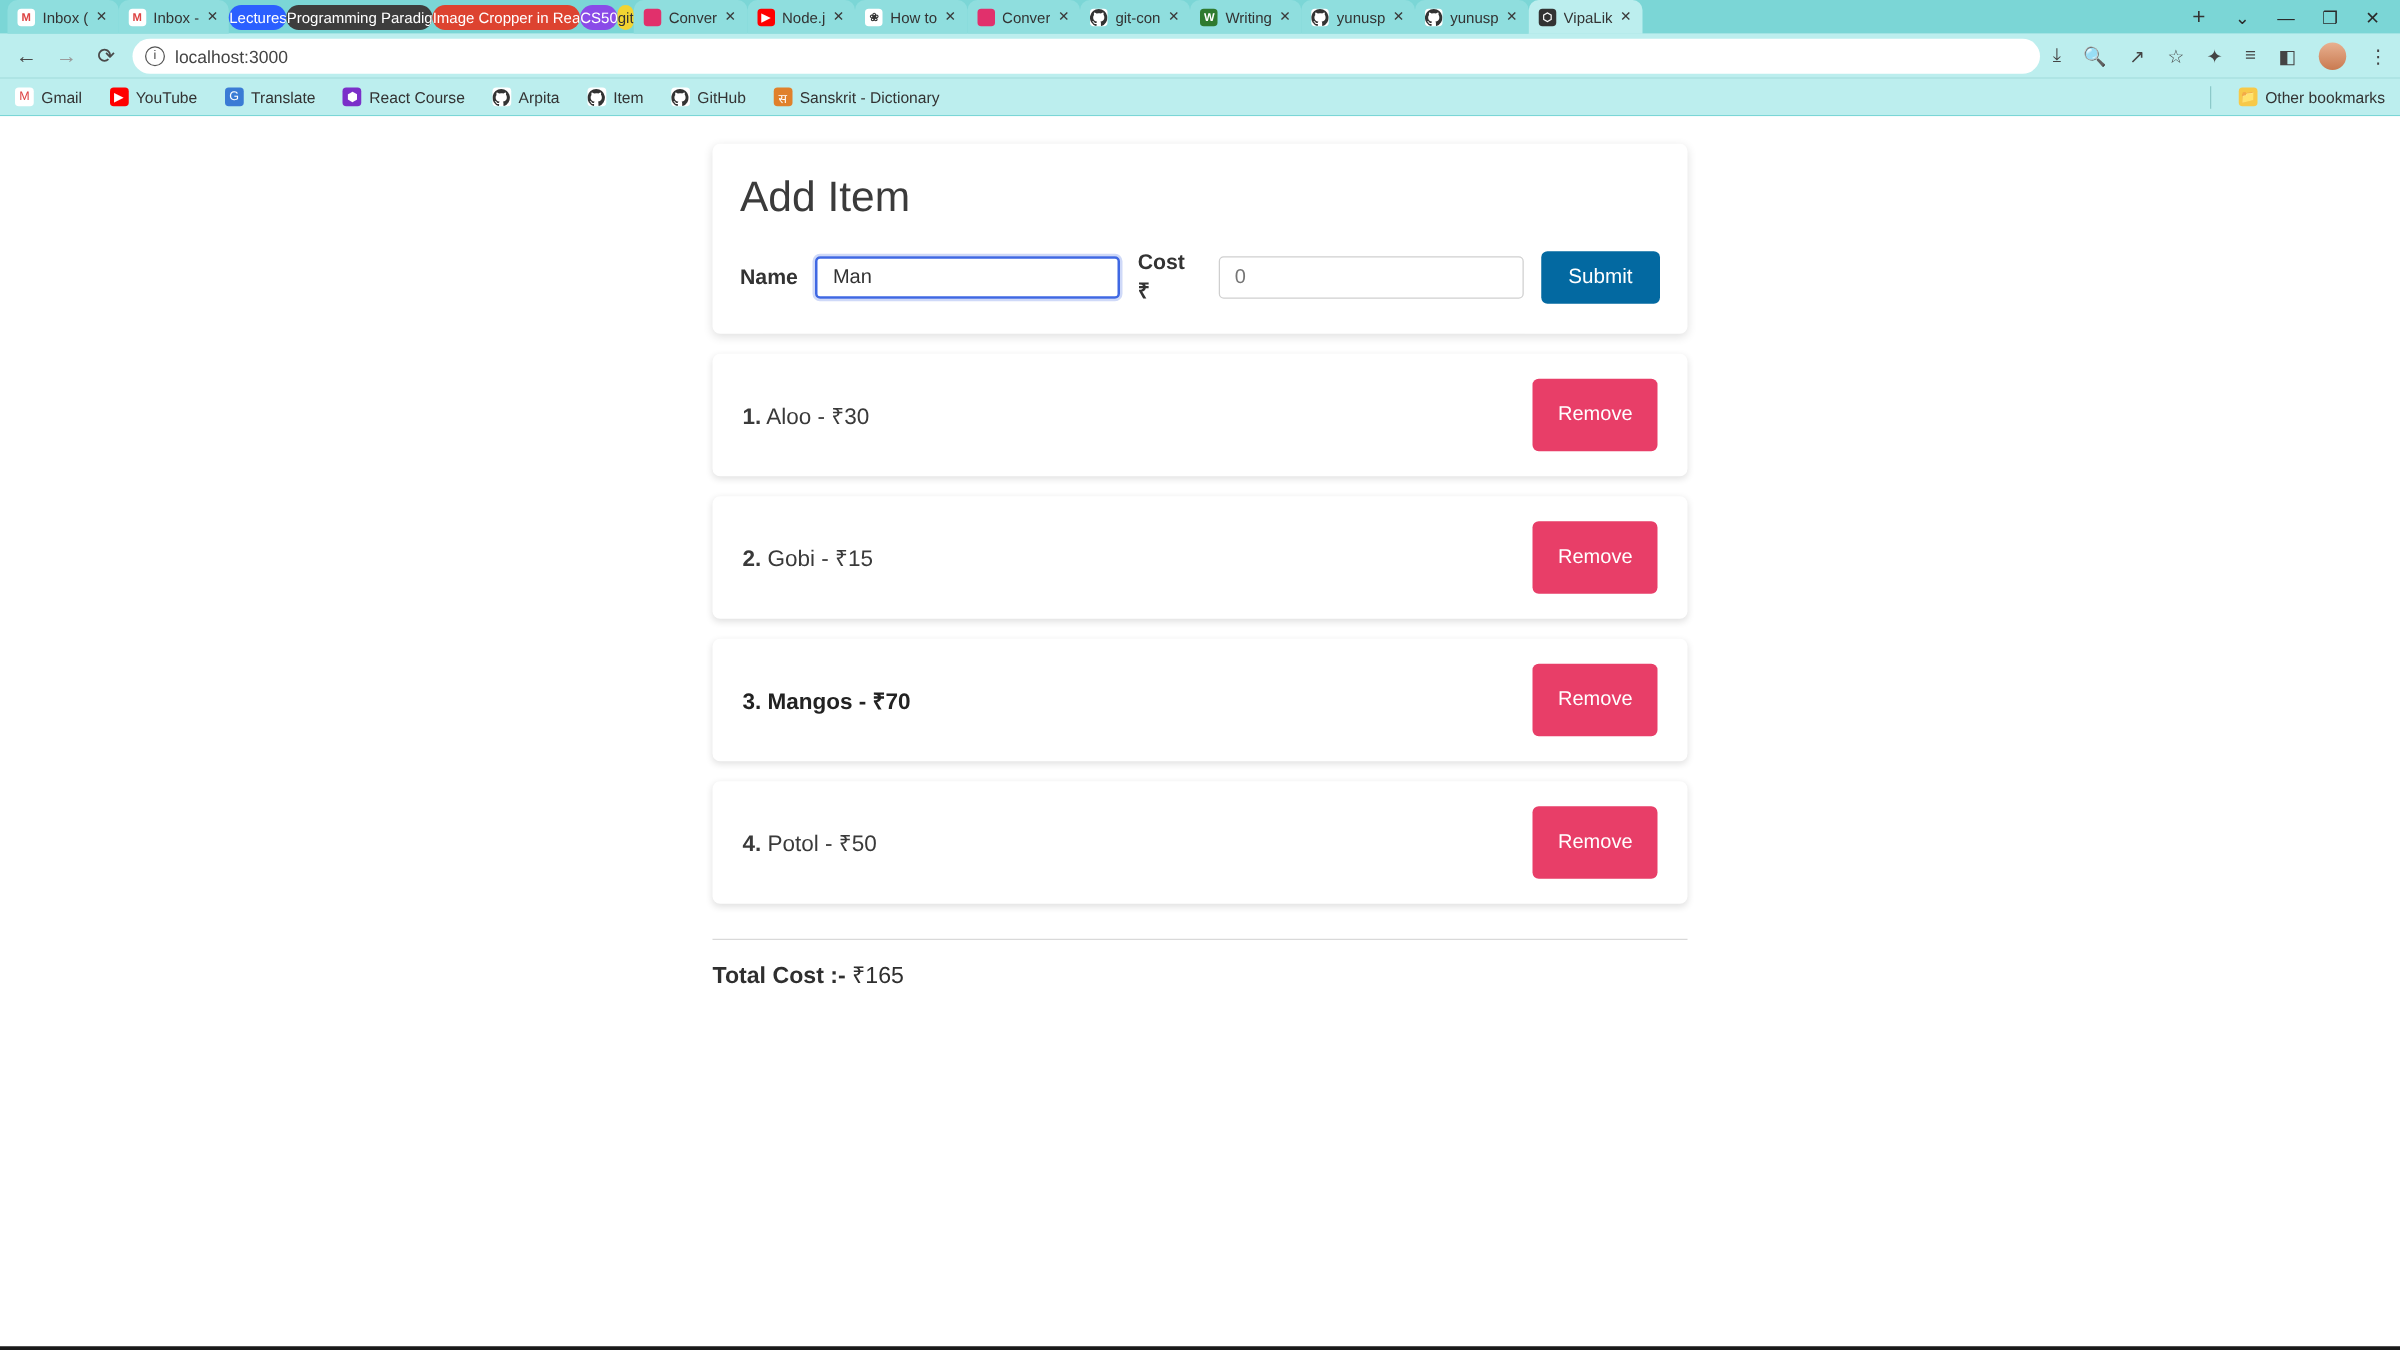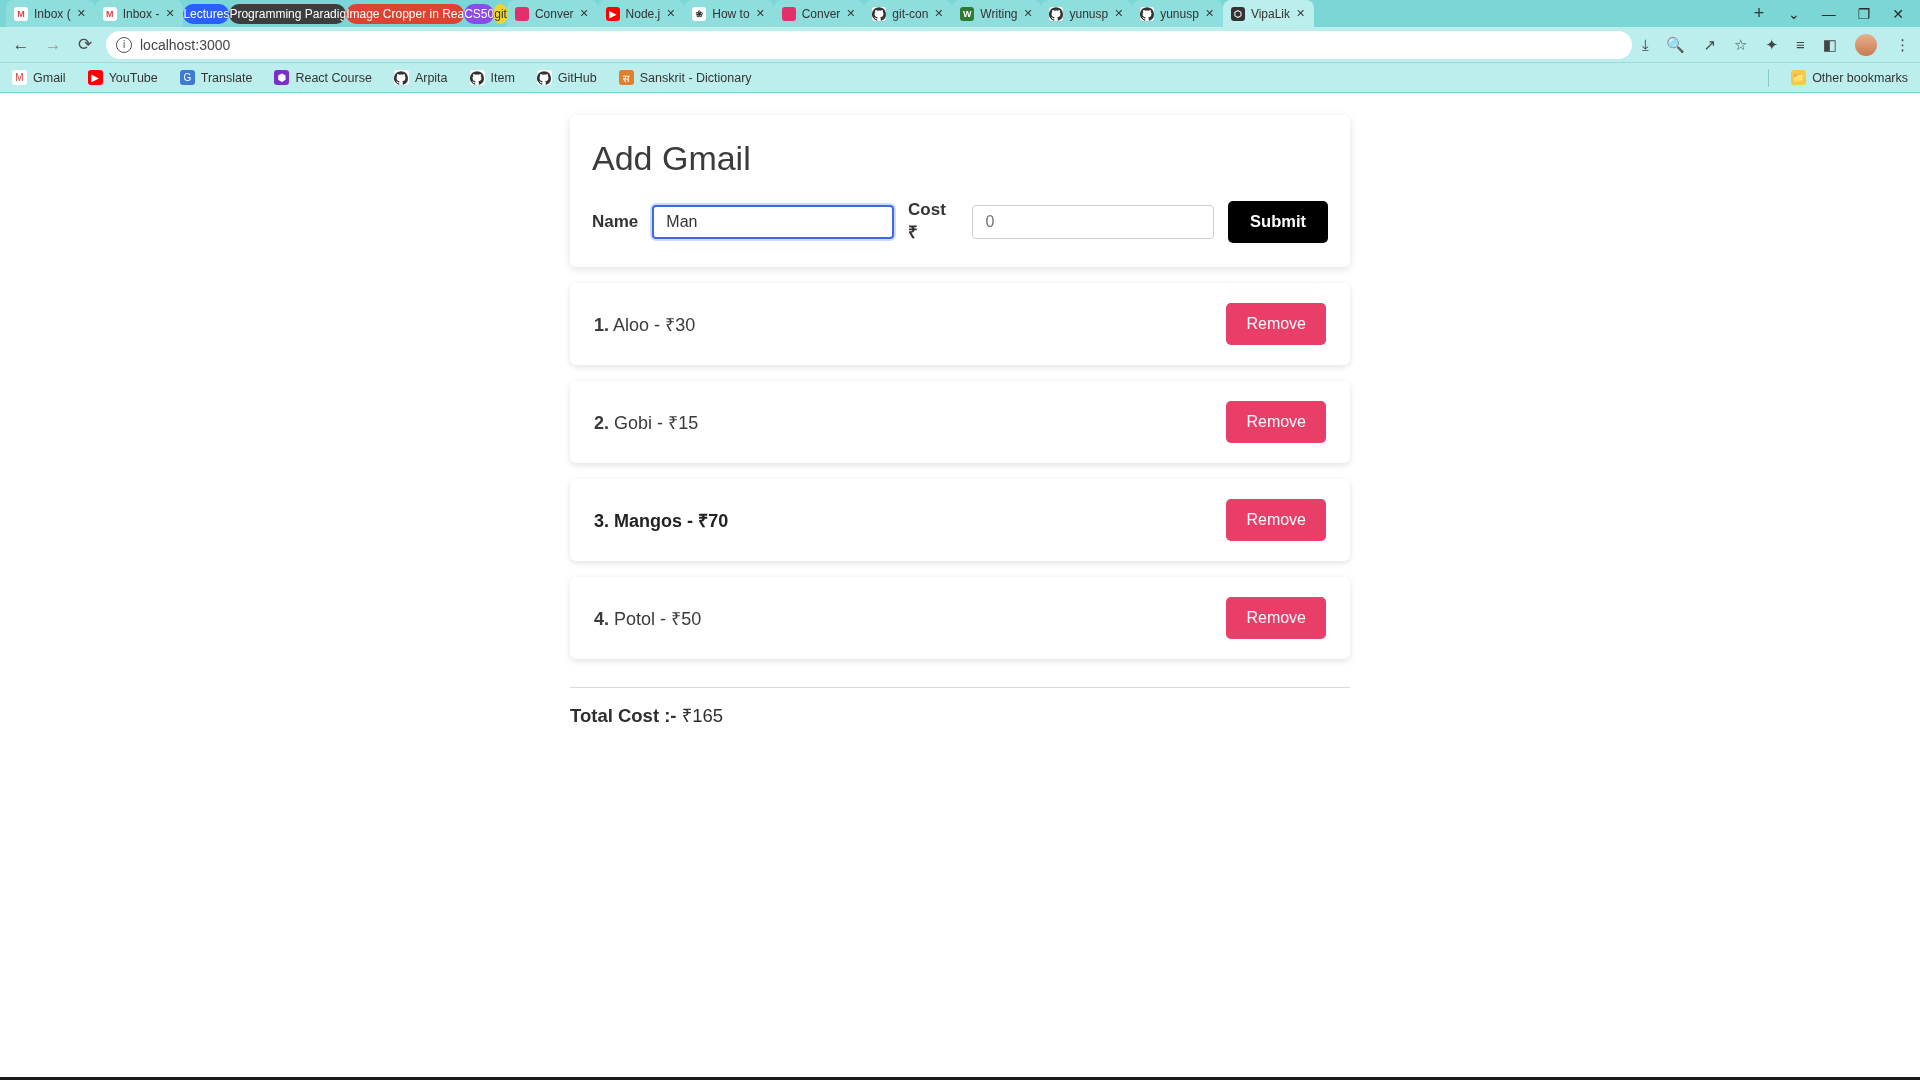--- a/index.html
+++ b/index.html
@@ -101,43 +101,43 @@
   .card-title { font-size: 34px; color: #3b3b3b; font-weight: 400; margin-bottom: 22px; }
 
   .form-row { display: flex; align-items: center; gap: 14px; font-size: 17px; color: #333; }
   .form-label { font-weight: 600; }
   .text-input {
     height: 34px; border: 1px solid #cfcfcf; border-radius: 4px;
     padding: 0 12px; font-size: 16px; color: #333;
   }
   .text-input.focused { border: 2px solid #3f68e3; outline: 2px solid rgba(63,104,227,0.25); outline-offset: 0; }
   .submit-btn {
-    height: 42px; padding: 0 22px; background: #000000; color: #fff;
-    border: none; border-radius: 5px; font-size: 16.5px; font-weight: 700;
+    height: 42px; padding: 0 22px; background: #0369a1; color: #fff;
+    border: none; border-radius: 5px; font-size: 16.5px; font-weight: 400;
   }
 
   .list-head {
     display: flex; align-items: center; justify-content: space-between;
     margin-top: 24px;
   }
   .list-title { font-size: 26px; font-weight: 600; color: #2f2f2f; }
   .filter-input {
     width: 230px; height: 40px; border: 1px solid #d5d5d5; border-radius: 4px;
   }
 
   .item-card {
     margin-top: 16px; background: #fff; border-radius: 6px;
     box-shadow: 0 2px 6px rgba(0,0,0,0.12);
     padding: 20px 24px; display: flex; align-items: center; justify-content: space-between;
     font-size: 18px; color: #3a3a3a;
   }
   .item-card.highlight { font-weight: 700; color: #222; }
   .item-text b { font-weight: 700; }
   .remove-btn {
-    height: 42px; padding: 0 20px; background: #e83e68; color: #fff;
+    height: 58px; padding: 0 20px; background: #e83e68; color: #fff;
     border: none; border-radius: 5px; font-size: 16px; font-weight: 500;
   }
 
   .divider { height: 1px; background: #d9d9d9; margin: 28px 0 14px 0; }
   .total-line { font-size: 18.5px; font-weight: 600; color: #2f2f2f; }
 
   
   .page::-webkit-scrollbar { width: 16px; }
   .page::-webkit-scrollbar-track { background: #f0f0f0; }
   .page::-webkit-scrollbar-thumb { background: #c4c4c4; }
@@ -344,21 +344,21 @@
   </div>
 </div>
 
 <div class="page">
   <div class="page-inner">
 
 
     <div class="content-col">
 
       <div class="card">
-        <div class="card-title">Add Gmail</div>
+        <div class="card-title">Add Item</div>
         <div class="form-row">
           <span class="form-label">Name</span>
           <input class="text-input focused" style="width: 250px;" value="Man">
           <span class="form-label">Cost ₹</span>
           <input class="text-input" style="width: 250px;" placeholder="0">
           <button class="submit-btn">Submit</button>
         </div>
       </div>
 
 

